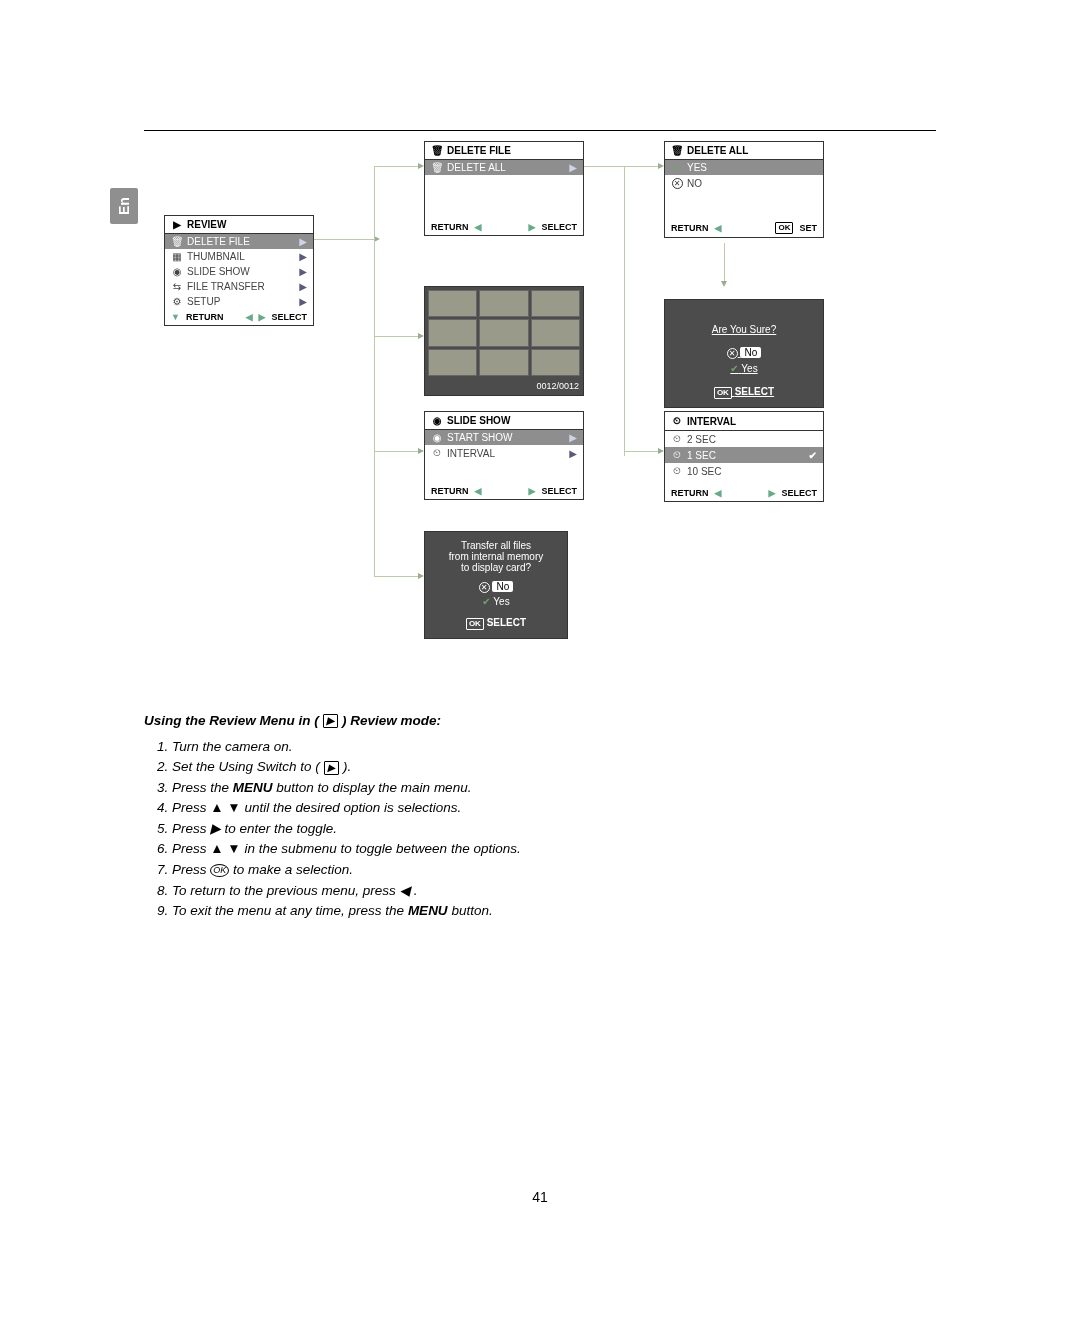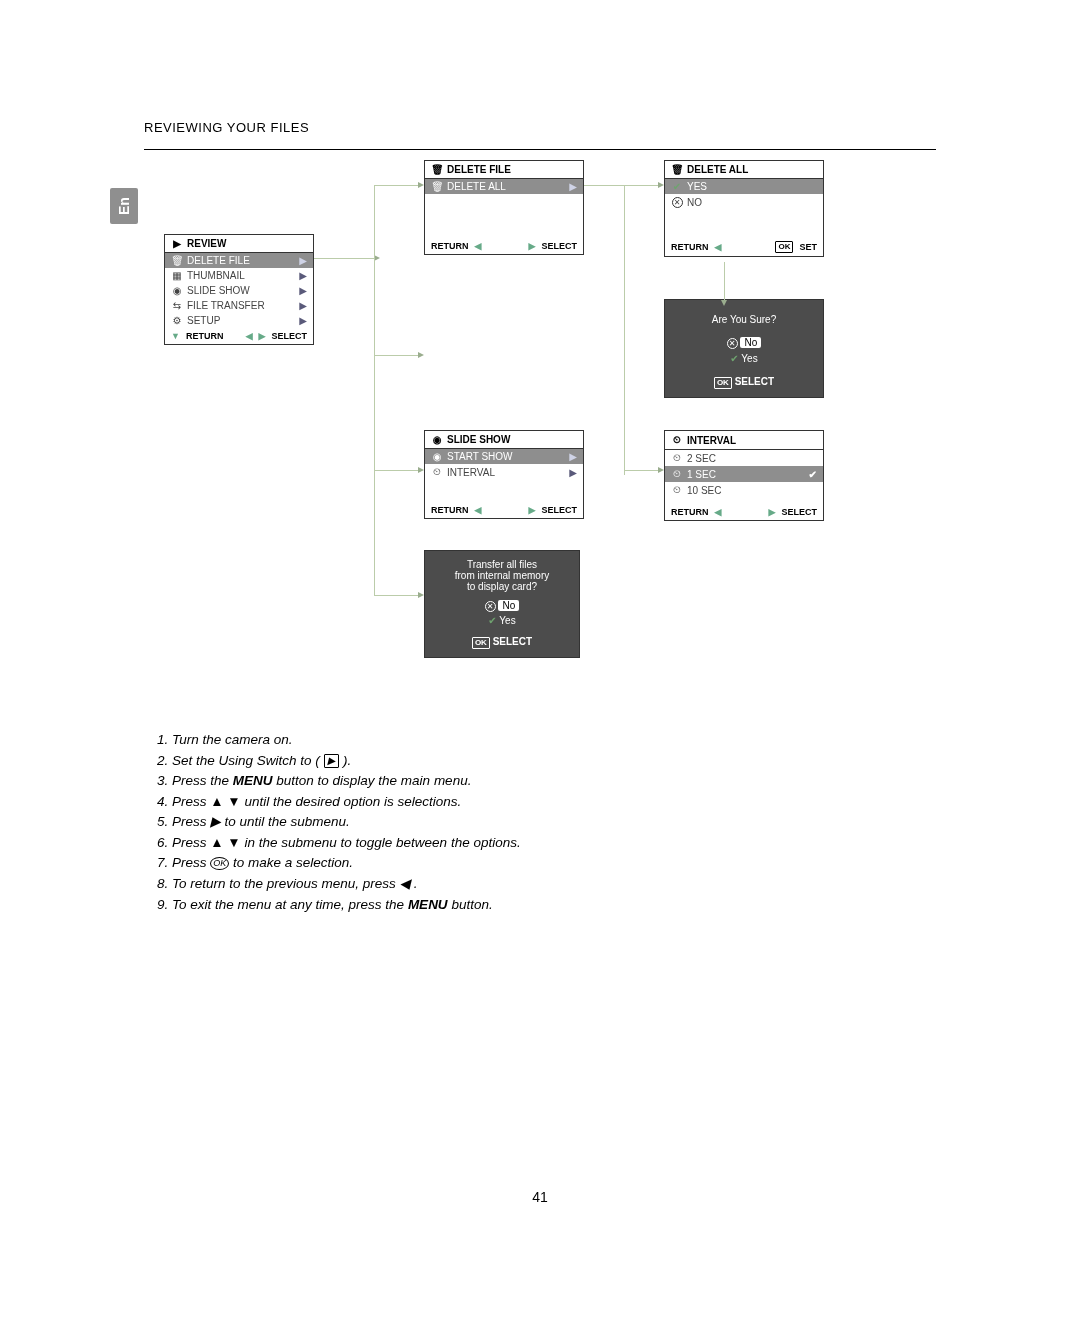--- a/index.html
+++ b/index.html
@@ -50,23 +50,20 @@
   .instructions ul { list-style: disc; margin-left: 28px; }
   .play-box { display:inline-block; border:1px solid #000; padding:0 3px; font-size:10px; line-height:12px; vertical-align:middle; border-radius:1px;}
   .ok-outline { display:inline-block; border:1px solid #000; border-radius:50%; padding:0 2px; font-size:9px; line-height:11px; vertical-align:middle;}
 
   .page-num { position:absolute; bottom: 130px; width:1080px; text-align:center; font-size:14px; left:0;}
 </style>
 </head>
 <body>
 
 <div class="page">
-  <div class="section-header-row">
-    <div class="section-header-text">REVIEWING YOUR FILES</div>
-  </div>
   <div class="rule"></div>
 
   <div class="en-tab">En</div>
 
   <div class="diagram">
 
     <div class="panel" style="left:0px; top:84px; width:150px;">
       <div class="panel-head">
         <span class="ico">▶</span>
         <span>REVIEW</span>
@@ -144,27 +141,41 @@
       <div style="height:28px;"></div>
       <div class="panel-foot">
         <span>RETURN</span>
         <span style="color:#6a8;">◀</span>
         <span class="spacer"></span>
         <span class="ok-box">OK</span>
         <span>SET</span>
       </div>
     </div>
 
-    <div class="dark-panel" style="left:500px; top:149px; width:160px; padding:14px 6px 4px 6px;">
+    <div class="dark-panel" style="left:500px; top:168px; width:160px; padding:24px 6px 4px 6px;text-decoration:underline;">
       <div style="margin-bottom:12px;">Are You Sure?</div>
       <div style="margin-bottom:4px;"><span class="x-circ" style="border-color:#fff;">✕</span> <span class="no-box">No</span></div>
       <div style="margin-bottom:8px;"><span class="green-check">✔</span> <span>Yes</span></div>
       <div class="foot"><span class="ok-box" style="border-color:#fff; color:#fff;">OK</span> <span>SELECT</span></div>
     </div>
 
+    <div class="thumb-panel" style="left:260px; top:155px; width:160px; height:110px;">
+      <div class="grid" style="height:92px;">
+        <div class="cell"></div>
+          <div class="cell"></div>
+          <div class="cell"></div>
+        <div class="cell"></div>
+          <div class="cell"></div>
+          <div class="cell"></div>
+        <div class="cell"></div>
+          <div class="cell"></div>
+          <div class="cell"></div>
+      </div>
+      <div class="count">0012/0012</div>
+    </div>
 
     <div class="panel" style="left:260px; top:280px; width:160px;">
       <div class="panel-head">
           <span class="ico">◉</span>
           <span>SLIDE SHOW</span>
         </div>
       <div class="menu-row hl">
           <span class="ico">◉</span>
           <span>START SHOW</span>
           <span class="arrow-r">▶</span>
@@ -205,21 +216,21 @@
       <div style="height:6px;"></div>
       <div class="panel-foot">
         <span>RETURN</span>
         <span style="color:#6a8;">◀</span>
         <span class="spacer"></span>
         <span style="color:#6a8;">▶</span>
         <span>SELECT</span>
       </div>
     </div>
 
-    <div class="dark-panel" style="left:260px; top:400px; width:156px; padding:8px 6px 4px 6px;">
+    <div class="dark-panel" style="left:260px; top:400px; width:144px; padding:8px 6px 4px 6px;">
       <div>Transfer all files</div>
       <div>from internal memory</div>
       <div style="margin-bottom:8px;">to display card?</div>
       <div style="margin-bottom:3px;"><span class="x-circ" style="border-color:#fff;">✕</span> <span class="no-box">No</span></div>
       <div style="margin-bottom:6px;"><span class="green-check">✔</span> <span>Yes</span></div>
       <div class="foot"><span class="ok-box" style="border-color:#fff; color:#fff;">OK</span> <span>SELECT</span></div>
     </div>
 
     <div class="hline arrowhead-r" style="left:150px; top:108px; width:60px;"></div>
     <div class="vline" style="left:210px; top:35px; height:410px;"></div>
@@ -230,26 +241,29 @@
 
     <div class="hline" style="left:420px; top:35px; width:40px;"></div>
     <div class="vline" style="left:460px; top:35px; height:290px;"></div>
     <div class="hline arrowhead-r" style="left:460px; top:35px; width:34px;"></div>
     <div class="hline arrowhead-r" style="left:460px; top:320px; width:34px;"></div>
 
     <div class="vline arrowhead-d" style="left:560px; top:112px; height:38px;"></div>
   </div>
 
   <div class="instructions">
+    <h4>
+      <span>Using the Review Menu in  ( </span><span class="play-box">▶</span><span> ) Review mode:</span>
+    </h4>
     <ol>
       <li>Turn the camera on.</li>
       <li><span>Set the Using Switch to ( </span><span class="play-box">▶</span><span> ).</span></li>
       <li><span>Press the </span><b>MENU</b><span> button to display the main menu.</span></li>
       <li>Press ▲ ▼ until the desired option is selections.</li>
-      <li>Press  ▶  to until the submenu.</li>
+      <li>Press  ▶  to enter the toggle.</li>
       <li>Press ▲ ▼ in the submenu to toggle between the options.</li>
       <li><span>Press </span><span class="ok-outline">OK</span><span> to make a selection.</span>
       </li>
       <li>To return to the previous menu, press  ◀  .</li>
       <li><span>To exit the menu at any time, press the </span><b>MENU</b><span> button.</span></li>
     </ol>
   </div>
 </div>
 
 <div class="page-num">41</div>

